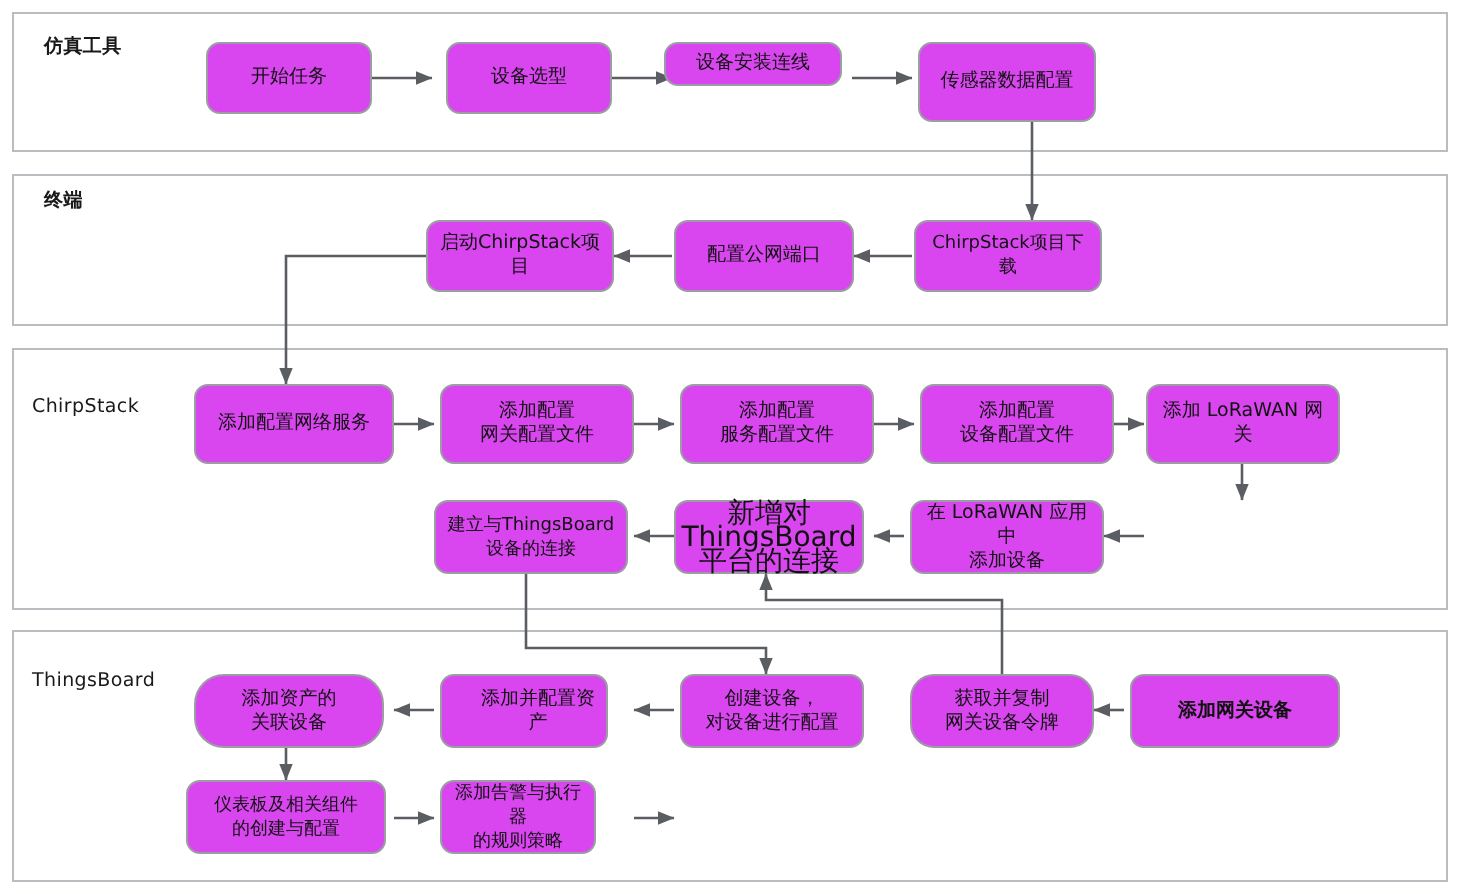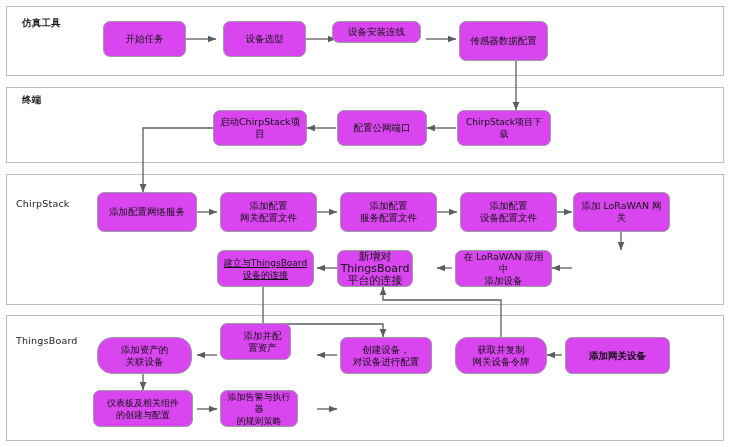--- a/index.html
+++ b/index.html
@@ -117,31 +117,31 @@
   <div class="node" style="left:97px;top:192px;width:100px;height:40px;font-family:Liberation Serif, serif;">添加配置网络服务</div>
   <div class="node" style="left:220px;top:192px;width:97px;height:40px;">添加配置
 网关配置文件</div>
   <div class="node" style="left:340px;top:192px;width:97px;height:40px;">添加配置
 服务配置文件</div>
   <div class="node" style="left:460px;top:192px;width:97px;height:40px;">添加配置
 设备配置文件</div>
   <div class="node" style="left:573px;top:192px;width:97px;height:40px;">添加 LoRaWAN 网关</div>
   <div class="node" style="left:455px;top:250px;width:97px;height:37px;">在 LoRaWAN 应用中
 添加设备</div>
-  <div class="node" style="left:337px;top:250px;width:76px;height:37px;font-size:11px;">新增对ThingsBoard
+  <div class="node" style="left:337px;top:250px;width:95px;height:37px;font-size:14px;">新增对ThingsBoard
 平台的连接</div>
-  <div class="node" style="left:217px;top:250px;width:97px;height:37px;font-size:9px;text-decoration:underline;">建立与ThingsBoard
+  <div class="node" style="left:217px;top:250px;width:97px;height:37px;font-size:9px;">建立与ThingsBoard
 设备的连接</div>
 
   <div class="node" style="left:565px;top:337px;width:105px;height:37px;font-weight:bold;">添加网关设备</div>
   <div class="node" style="left:455px;top:337px;width:92px;height:37px;border-radius:12px;">获取并复制
 网关设备令牌</div>
   <div class="node" style="left:340px;top:337px;width:92px;height:37px;">创建设备，
 对设备进行配置</div>
-  <div class="node" style="left:220px;top:323px;width:71px;height:37px;padding-left:18px;">添加并配置资产</div>
+  <div class="node" style="left:220px;top:337px;width:84px;height:37px;padding-left:18px;">添加并配置资产</div>
   <div class="node" style="left:97px;top:337px;width:95px;height:37px;border-radius:15px;">添加资产的
 关联设备</div>
   <div class="node" style="left:93px;top:390px;width:100px;height:37px;font-size:9px;">仪表板及相关组件
 的创建与配置</div>
   <div class="node" style="left:220px;top:390px;width:78px;height:37px;font-size:9px;">添加告警与执行器
 的规则策略</div>
 
 </div>
 
 </body></html>

